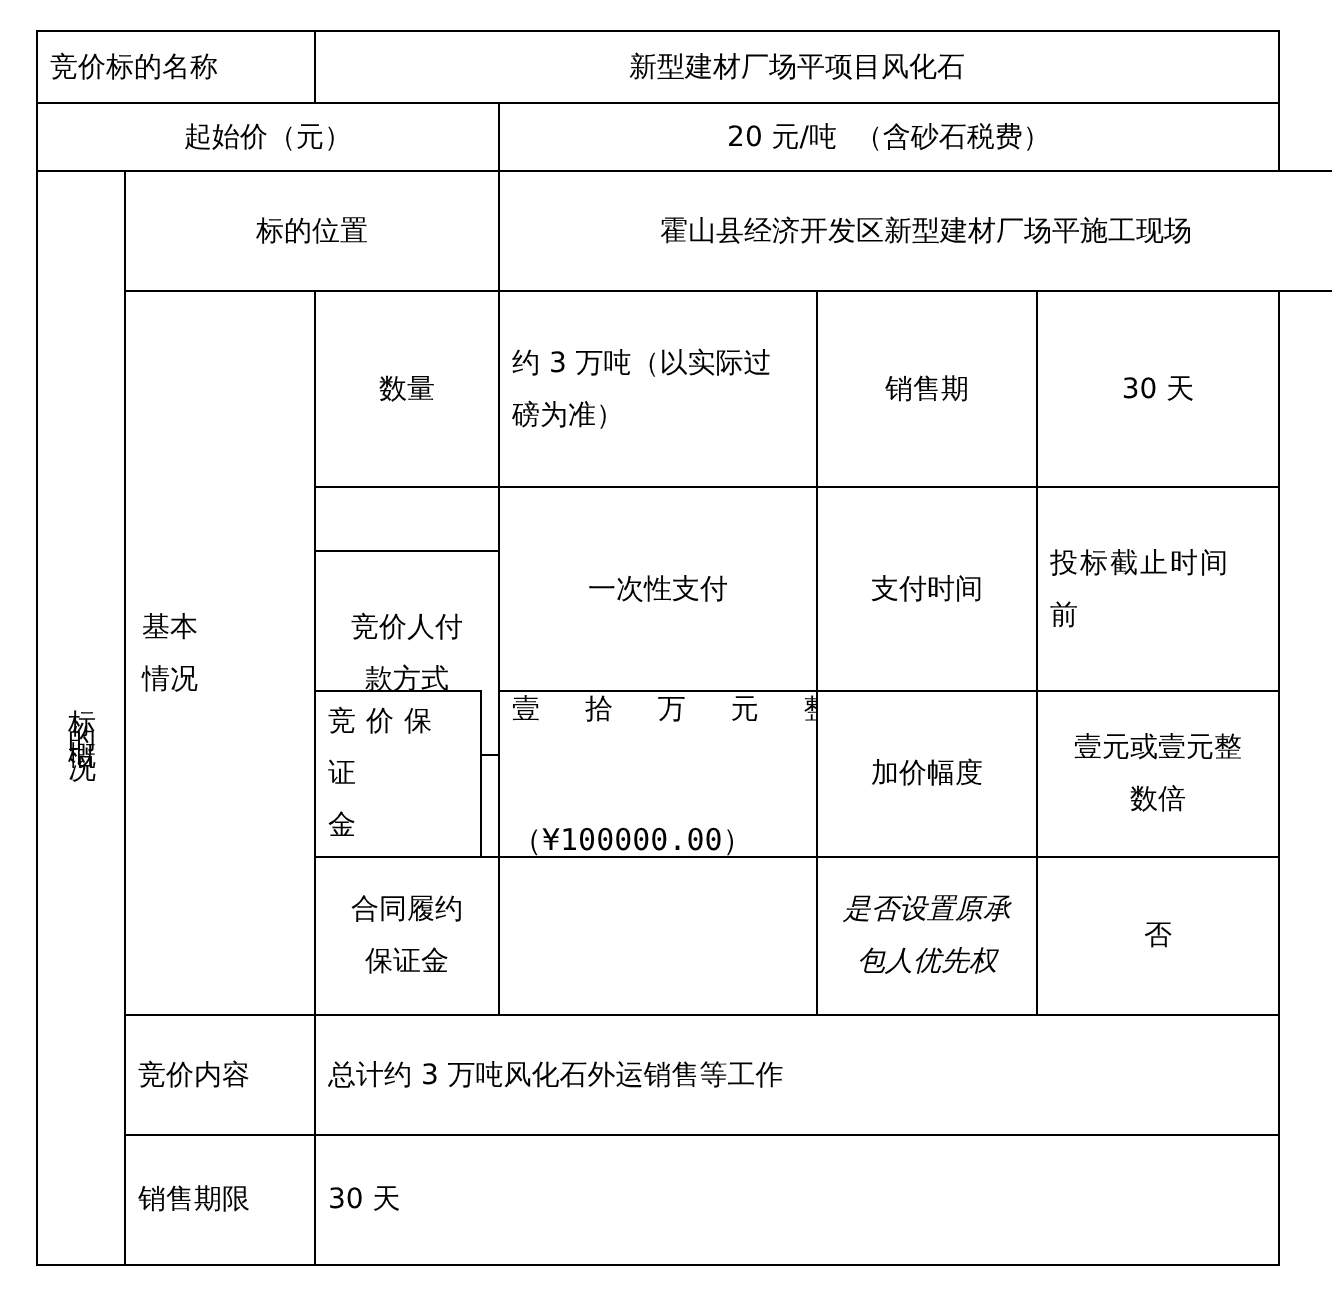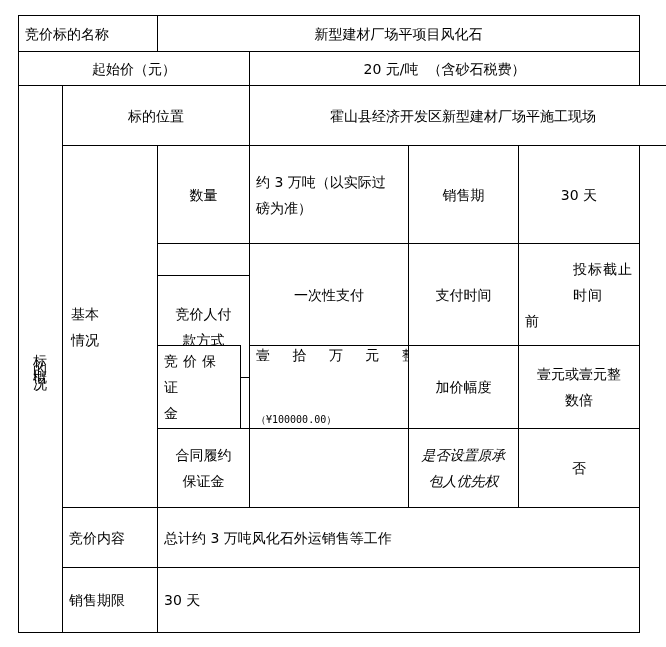--- a/index.html
+++ b/index.html
@@ -94,35 +94,35 @@
   </div>
 </div>
 <div class="cell center" style="left:249px; top:243px; width:160px; height:103px;">
   <span class="txt">一次性支付</span>
 </div>
 <div class="cell center" style="left:408px; top:243px; width:111px; height:103px;">
   <span class="txt">支付时间</span>
 </div>
 <div class="cell left" style="left:518px; top:243px; width:122px; height:103px;">
   <div>
-    <span class="txt" style="letter-spacing:1px;margin-left:48px;">投标截止时间</span>
+    <span class="txt" style="letter-spacing:1px;">投标截止时间</span>
     <span class="txt">前</span>
   </div>
 </div>
 
 <div class="cell left" style="left:157px; top:345px; width:84px; height:84px;">
   <div>
     <span class="txt" style="letter-spacing:5px;">竞价保证</span>
     <span class="txt">金</span>
   </div>
 </div>
 <div class="cell left" style="left:249px; top:345px; width:160px; height:84px;">
   <div>
     <span class="txt" style="letter-spacing:9px; white-space:pre;">壹 拾 万 元 整</span>
-    <span class="txt" style="font-family:'DejaVu Sans Mono','Liberation Mono',monospace; font-size:10px;margin-top:39px;">（¥100000.00）</span>
+    <span class="txt" style="font-family:'DejaVu Sans Mono','Liberation Mono',monospace; font-size:15px;margin-top:39px;">（¥100000.00）</span>
   </div>
 </div>
 <div class="cell center" style="left:408px; top:345px; width:111px; height:84px;text-align:center;">
   <span class="txt">加价幅度</span>
 </div>
 <div class="cell center" style="left:518px; top:345px; width:122px; height:84px;">
   <div>
     <span class="txt">壹元或壹元整</span>
     <span class="txt">数倍</span>
   </div>

